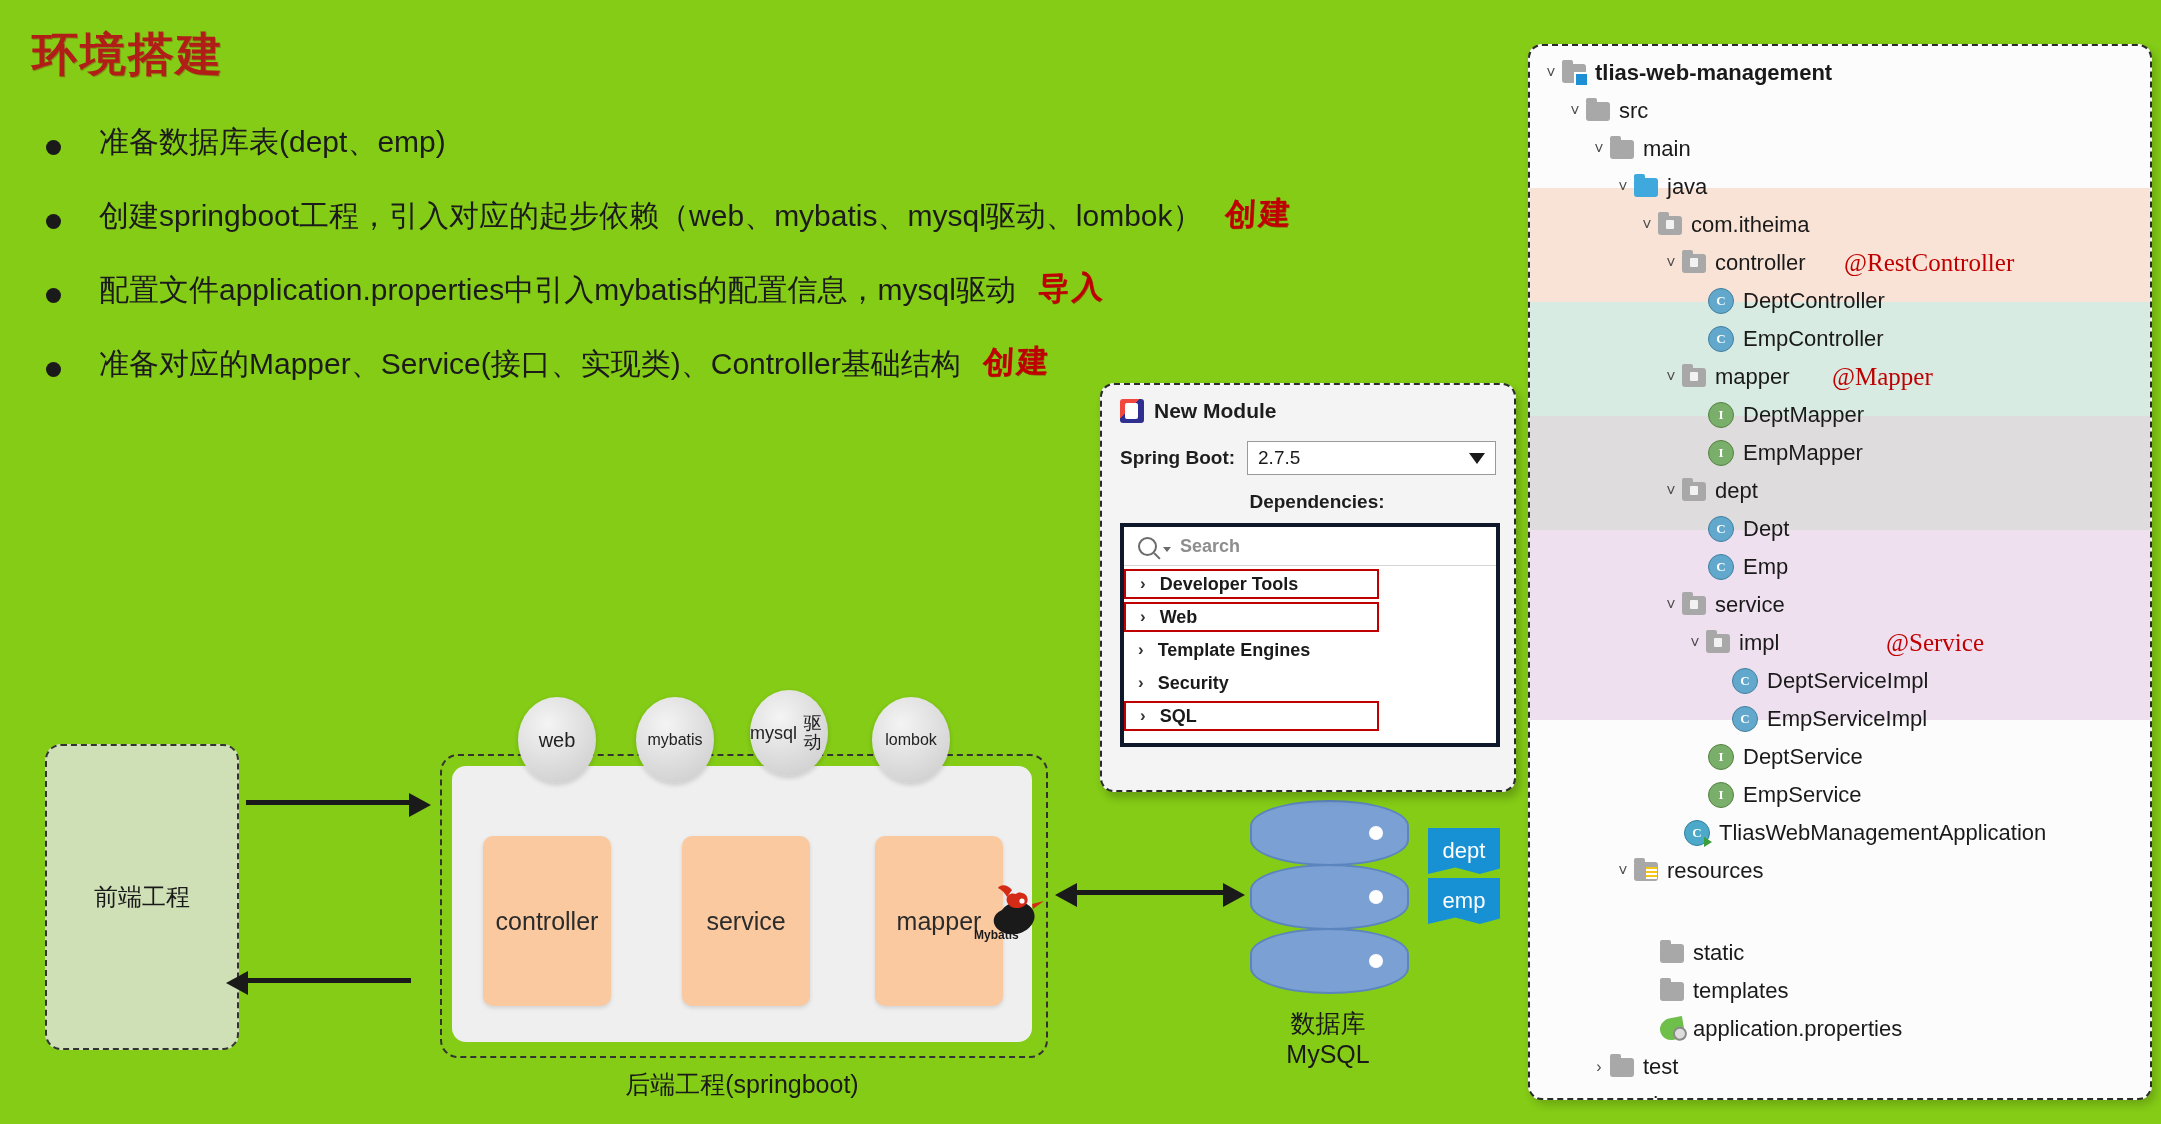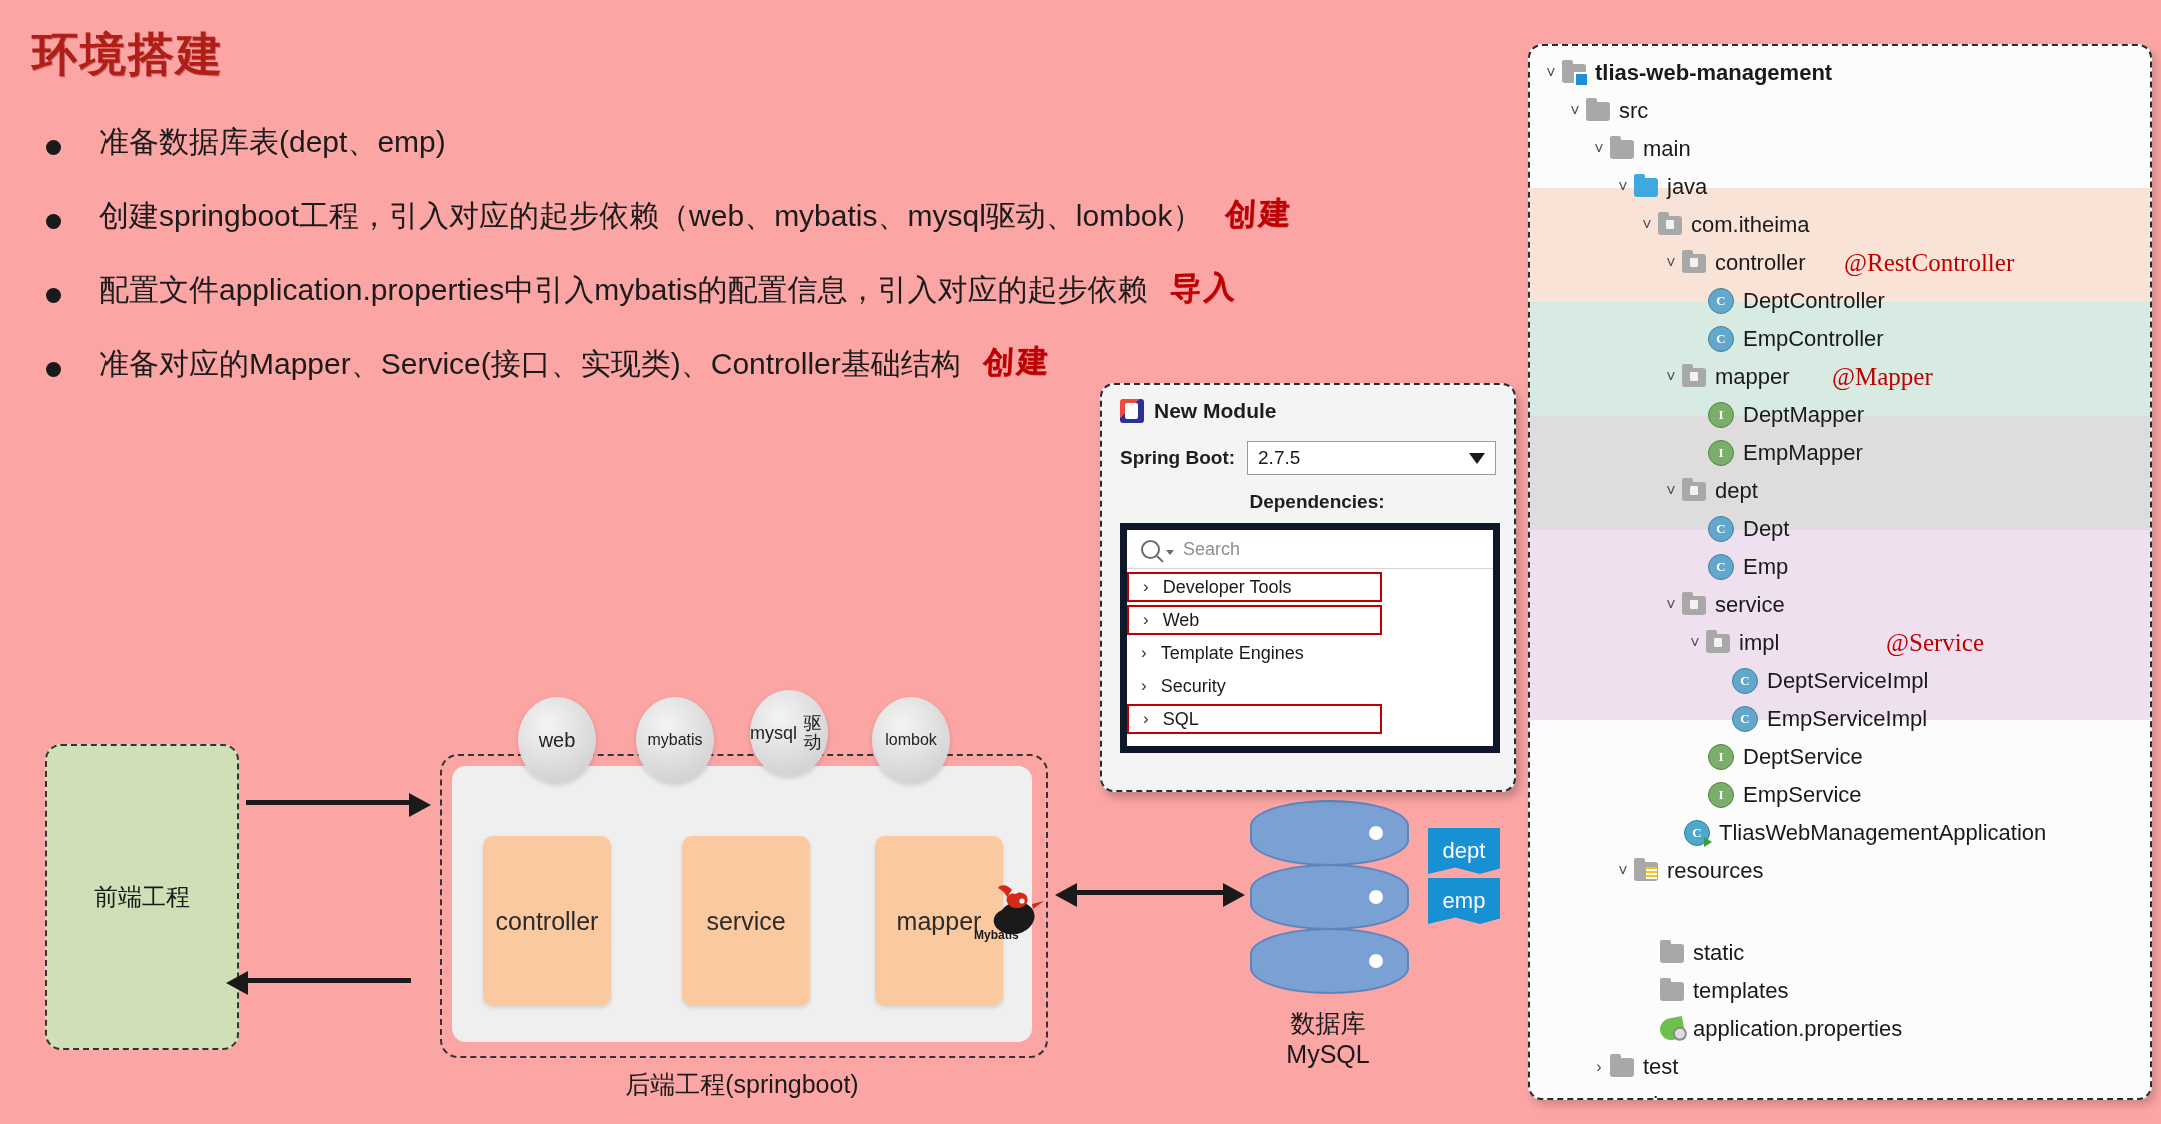--- a/index.html
+++ b/index.html
@@ -2,21 +2,21 @@
 <html><head>
 <meta charset="utf-8">
 <style>
   html,body{margin:0;padding:0;}
   body{
     width:2161px;height:1124px;
     background:#fdfdfd;
     font-family:"Liberation Sans","DejaVu Sans",sans-serif;
     overflow:hidden;position:relative;
   }
-  #slide{position:absolute;inset:0;background:#fca5a5;}
+  #slide{position:absolute;inset:0;background:#84cc16;}
 
   
   .title{
     position:absolute;left:32px;top:24px;
     font-size:46px;font-weight:bold;color:#B01E17;
     letter-spacing:2px;
     text-shadow:1px 1px 0 rgba(120,20,15,.35);
   }
 
   
@@ -133,21 +133,21 @@
   .dlg-title{font-size:21px;font-weight:bold;color:#1d1d1d;}
   .dlg-row{display:flex;align-items:center;padding:18px 18px 0 18px;}
   .dlg-label{font-size:19px;font-weight:bold;color:#1d1d1d;margin-right:12px;white-space:nowrap;}
   .combo{
     flex:1;height:32px;background:#fff;border:1px solid #9a9a9a;
     display:flex;align-items:center;justify-content:space-between;
     padding:0 10px;font-size:19px;color:#1a1a1a;
   }
   .caret{width:0;height:0;border-left:8px solid transparent;border-right:8px solid transparent;border-top:11px solid #1a1a1a;}
   .dlg-sub{font-size:19px;font-weight:bold;color:#1d1d1d;padding:16px 0 0 18px;text-align:center;}
-  .dep-panel{margin:10px 14px 0 18px;background:#fff;border:7px solid #0f172a;height:216px;overflow:hidden;}
+  .dep-panel{margin:10px 14px 0 18px;background:#fff;border:4px solid #0f172a;height:216px;overflow:hidden;font-weight:bold;}
   .search-row{display:flex;align-items:center;height:38px;border-bottom:1px solid #d5d5d5;padding-left:14px;}
   .mag{
     width:15px;height:15px;border:2.2px solid #6b6b6b;border-radius:50%;
     position:relative;margin-right:4px;flex:0 0 auto;
   }
   .mag::after{content:"";position:absolute;right:-6px;bottom:-4px;width:8px;height:2.2px;background:#6b6b6b;transform:rotate(45deg);}
   .mag-caret{width:0;height:0;border-left:4px solid transparent;border-right:4px solid transparent;border-top:5px solid #6b6b6b;margin:6px 9px 0 2px;}
   .search-ph{font-size:18px;color:#8e8e8e;}
   .dep-item{display:flex;align-items:center;height:30px;padding-left:14px;font-size:18px;color:#1a1a1a;margin:3px 0;}
   .dep-item.hl{border:2.5px solid #C00000;width:255px;box-sizing:border-box;}
@@ -225,21 +225,21 @@
       <span class="dot"></span>
       <span class="btext">准备数据库表(dept、emp)</span>
     </div>
     <div class="bullet">
       <span class="dot"></span>
       <span class="btext">创建springboot工程，引入对应的起步依赖（web、mybatis、mysql驱动、lombok）</span>
       <span class="hand">创建</span>
     </div>
     <div class="bullet">
       <span class="dot"></span>
-      <span class="btext">配置文件application.properties中引入mybatis的配置信息，引入对应的起步依赖</span>
+      <span class="btext">配置文件application.properties中引入mybatis的配置信息，mysql驱动</span>
       <span class="hand">导入</span>
     </div>
     <div class="bullet">
       <span class="dot"></span>
       <span class="btext">准备对应的Mapper、Service(接口、实现类)、Controller基础结构</span>
       <span class="hand">创建</span>
     </div>
   </div>
 
   <div class="arch">

